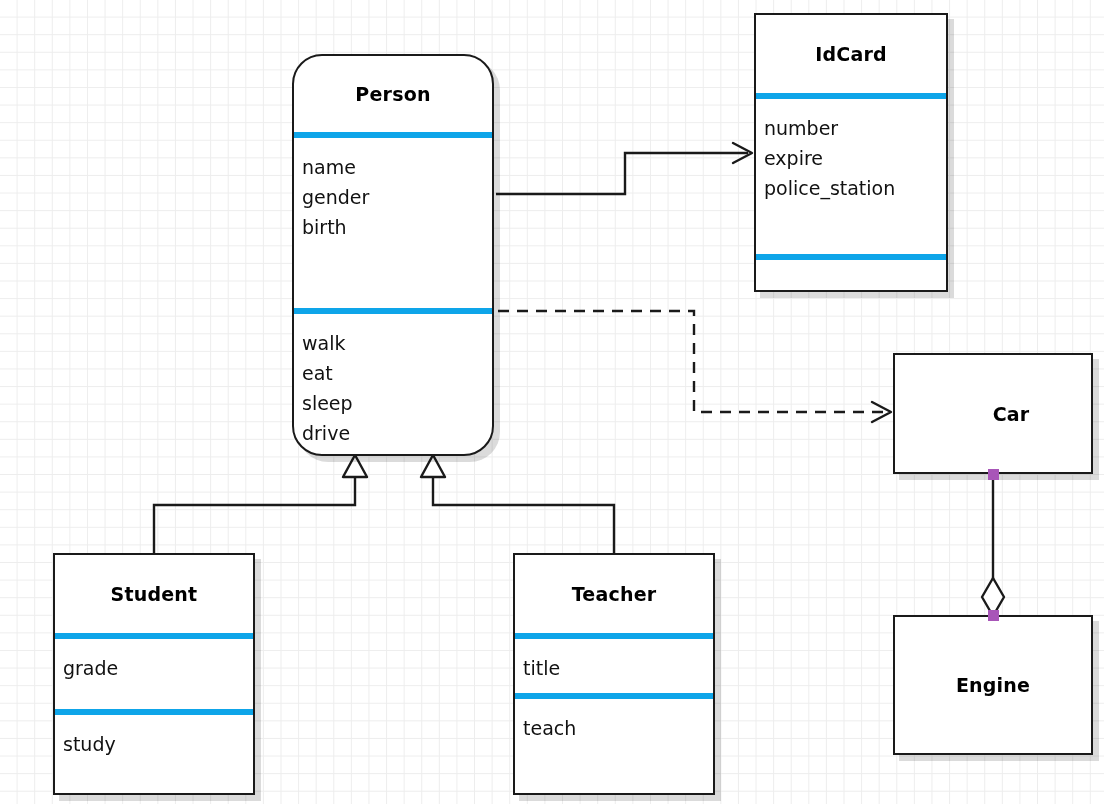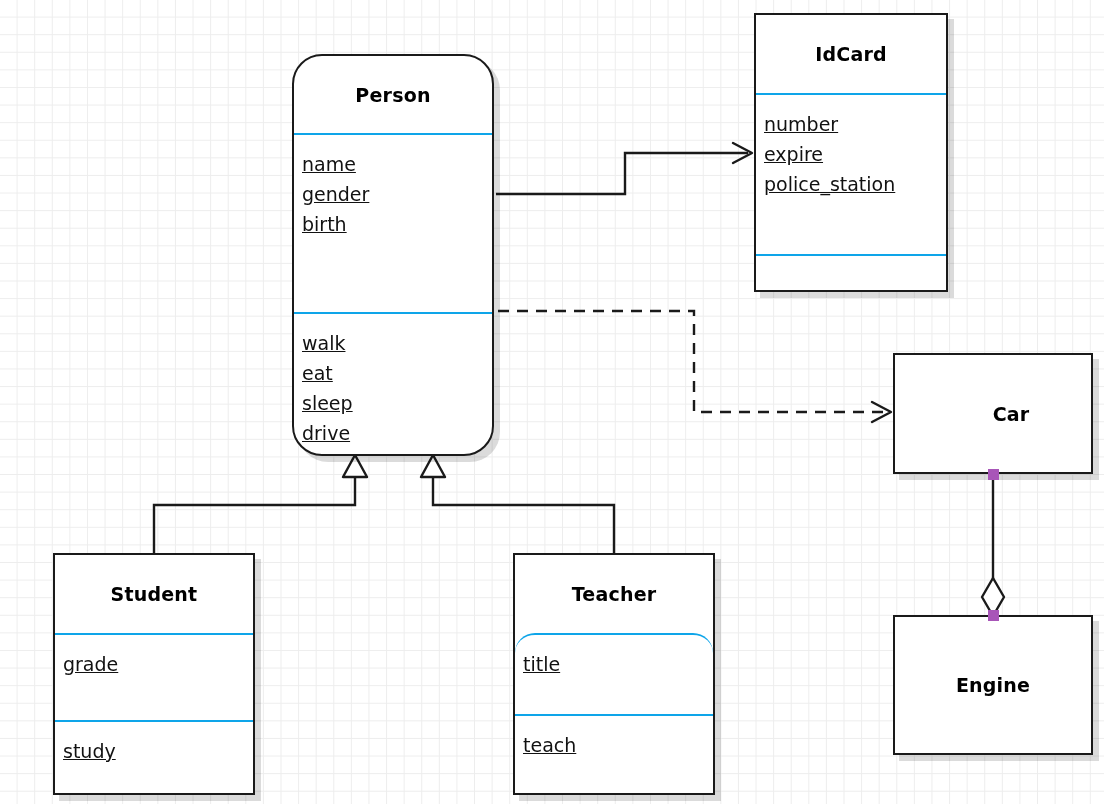--- a/index.html
+++ b/index.html
@@ -44,26 +44,25 @@
     display: flex;
     align-items: center;
     justify-content: center;
     font-weight: bold;
     font-size: 19px;
     color: #000000;
     letter-spacing: 0.2px;
   }
   .uml-compartment {
     box-sizing: border-box;
-    border-top: 2px solid #0ea5e9;
+    border-top: 6px solid #0ea5e9;
     padding: 14px 6px 6px 6px;
     font-size: 19px;
     color: #111111;
     line-height: 1.58;
-    text-decoration: underline;
   }
   .uml-compartment.empty { padding: 0; }
   .uml-compartment .row {
     white-space: nowrap;
     padding-left: 2px;
   }
   
   .uml-class.title-only .uml-header {
     flex: 1 1 auto;
   }
@@ -129,31 +128,31 @@
     <div class="uml-compartment" style="flex:1 1 auto;">
       <div class="row">number</div>
       <div class="row">expire</div>
       <div class="row">police_station</div>
     </div>
     <div class="uml-compartment empty" style="height:36px;"></div>
   </div>
 
   <div class="uml-class" style="left:53px; top:553px; width:202px; height:242px;">
     <div class="uml-header" style="height:78px;">Student</div>
-    <div class="uml-compartment" style="height:87px;">
+    <div class="uml-compartment" style="height:76px;">
       <div class="row">grade</div>
     </div>
     <div class="uml-compartment" style="flex:1 1 auto;">
       <div class="row">study</div>
     </div>
   </div>
 
   <div class="uml-class" style="left:513px; top:553px; width:202px; height:242px;">
     <div class="uml-header" style="height:78px;border-radius:10px;">Teacher</div>
-    <div class="uml-compartment" style="height:81px;border-radius:20px;">
+    <div class="uml-compartment" style="height:60px;">
       <div class="row">title</div>
     </div>
     <div class="uml-compartment" style="flex:1 1 auto;">
       <div class="row">teach</div>
     </div>
   </div>
 
   <div class="uml-class title-only" style="left:893px; top:353px; width:200px; height:121px;padding-left:36px;">
     <div class="uml-header">Car</div>
   </div>

